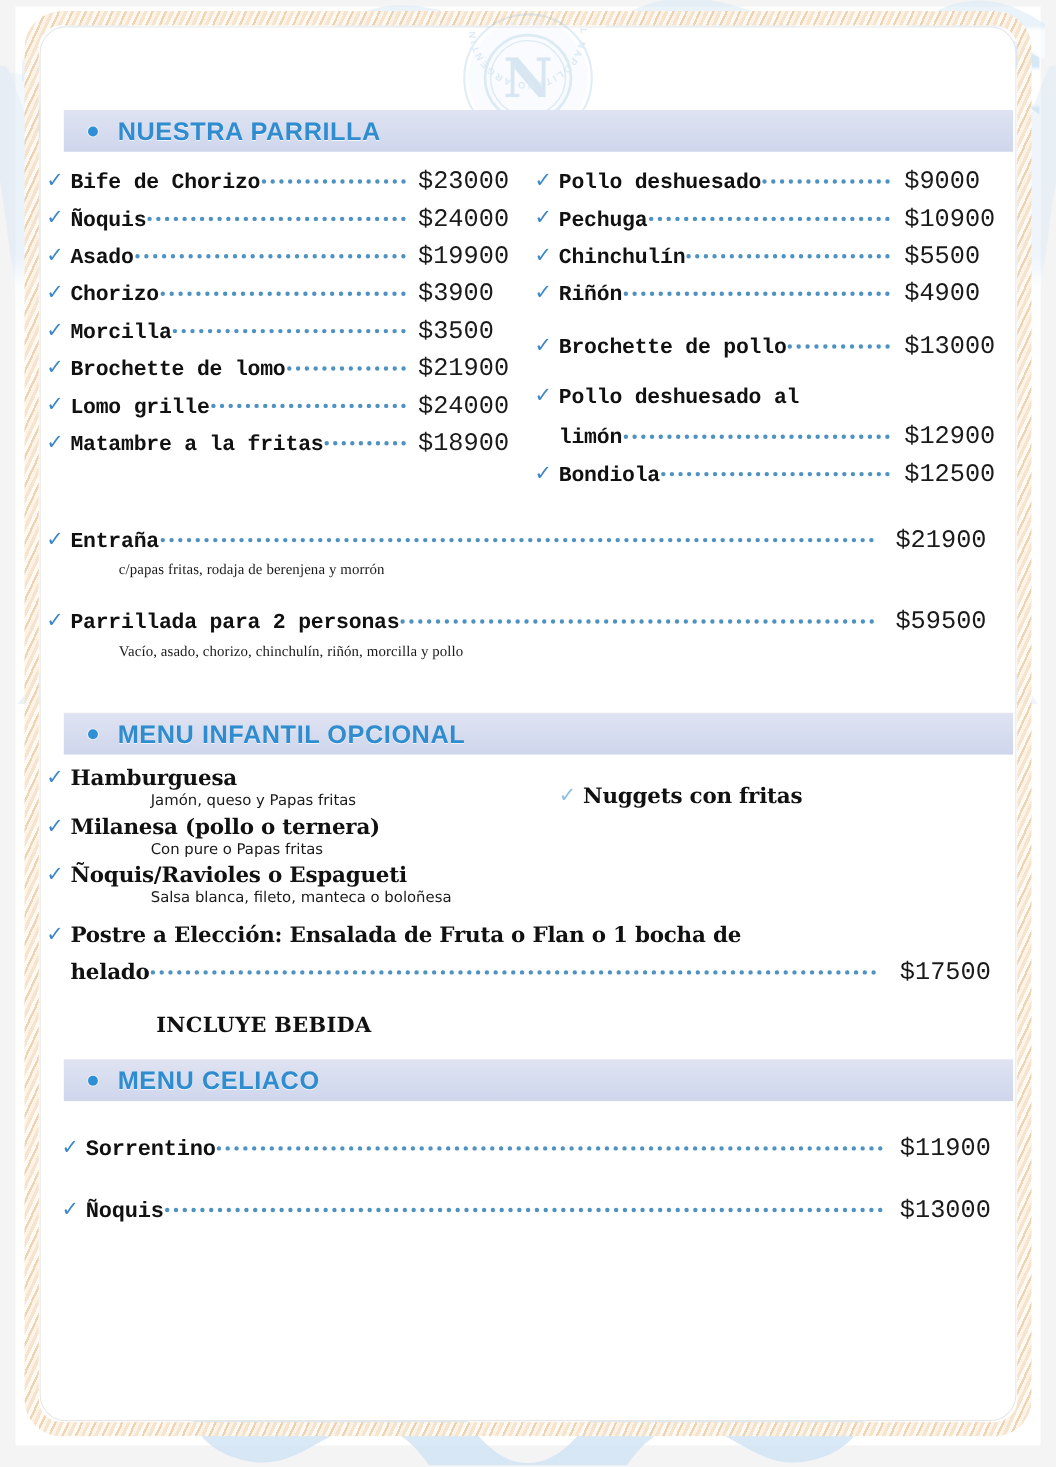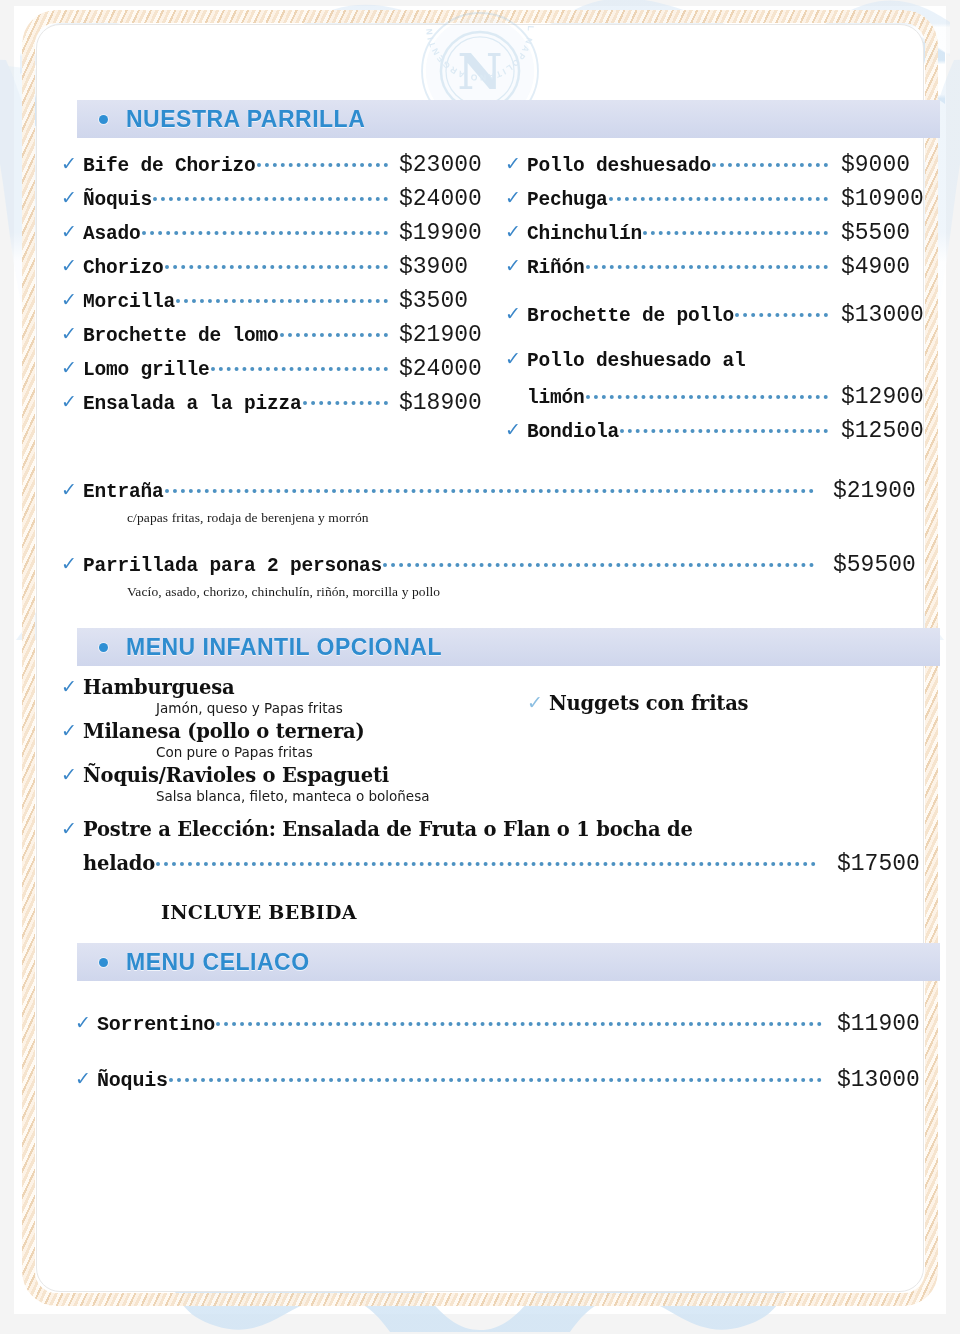--- a/index.html
+++ b/index.html
@@ -67,21 +67,20 @@
     left:50%;top:8px;
     transform:translateX(-50%);
     width:126px;height:126px;
     opacity:.30;
   }
   
   .content{
     position:absolute;
     left:38px;top:100px;
     width:884px;
-    padding-left:19px;
   }
   .section-bar{
     background:linear-gradient(180deg,#dfe3f2 0%,#d6dcef 55%,#cfd6ec 100%);
     height:38px;
     display:flex;align-items:center;
     padding-left:22px;
     margin-left:20px;
     margin-right:1px;
     box-sizing:border-box;
   }
@@ -344,21 +343,21 @@
 
         <div class="row">
           <span class="check">✓</span>
           <span class="name">Lomo grille</span>
           <span class="leader"></span>
           <span class="price">$24000</span>
         </div>
 
         <div class="row">
           <span class="check">✓</span>
-          <span class="name">Ensalada a la pizza</span>
+          <span class="name">Matambre a la fritas</span>
           <span class="leader"></span>
           <span class="price">$18900</span>
         </div>
       </div>
 
       <div class="col right">
 
         <div class="row">
           <span class="check">✓</span>
           <span class="name">Pollo deshuesado</span>
@@ -427,21 +426,21 @@
     <div>
       <div class="fullrow">
         <span class="check">✓</span>
         <span class="name">Parrillada para 2 personas</span>
         <span class="leader thin"></span>
         <span class="price">$59500</span>
       </div>
       <div class="desc">Vacío, asado, chorizo, chinchulín, riñón, morcilla y pollo</div>
     </div>
 
-    <div class="section-bar" style="margin-top:28px">
+    <div class="section-bar" style="margin-top:48px">
       <span class="bar-bullet"></span>
       <span class="bar-title">MENU INFANTIL OPCIONAL</span>
     </div>
 
     <div class="kid-cols">
       <div class="kid-left">
 
         <div class="kid-item">
           <div class="kid-head">
             <span class="check">✓</span>

